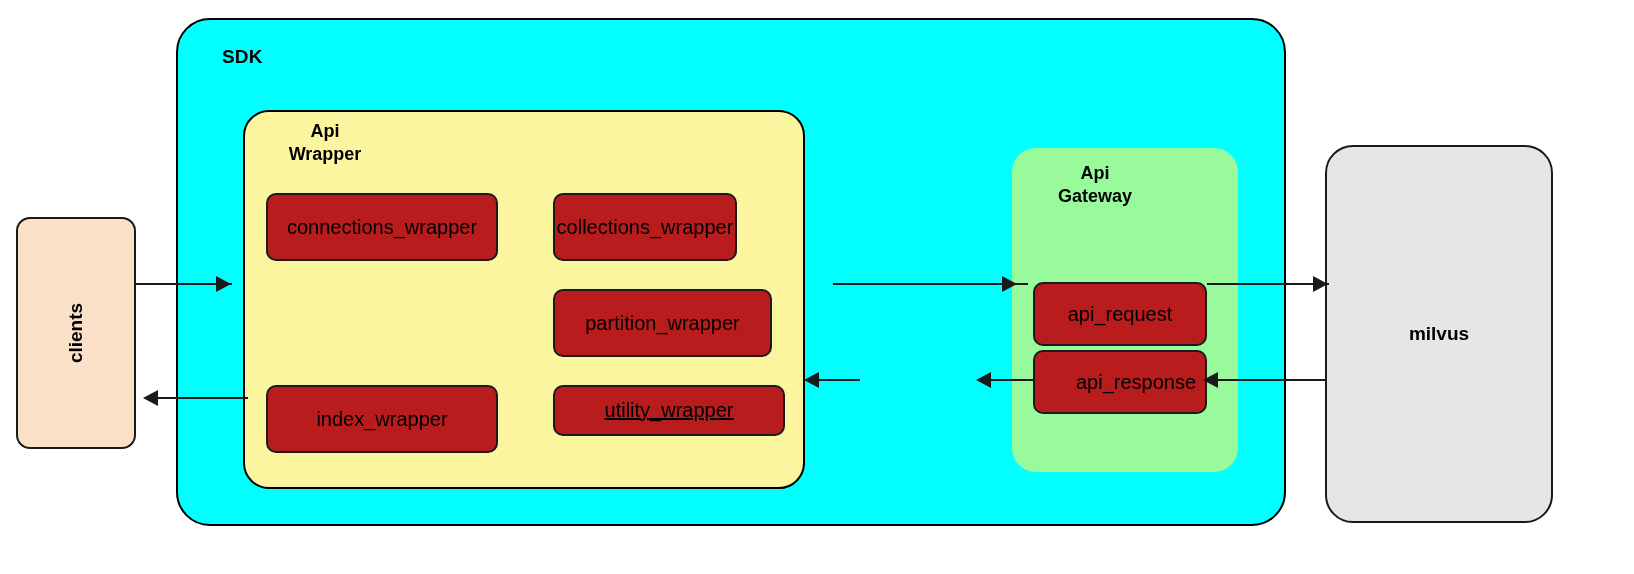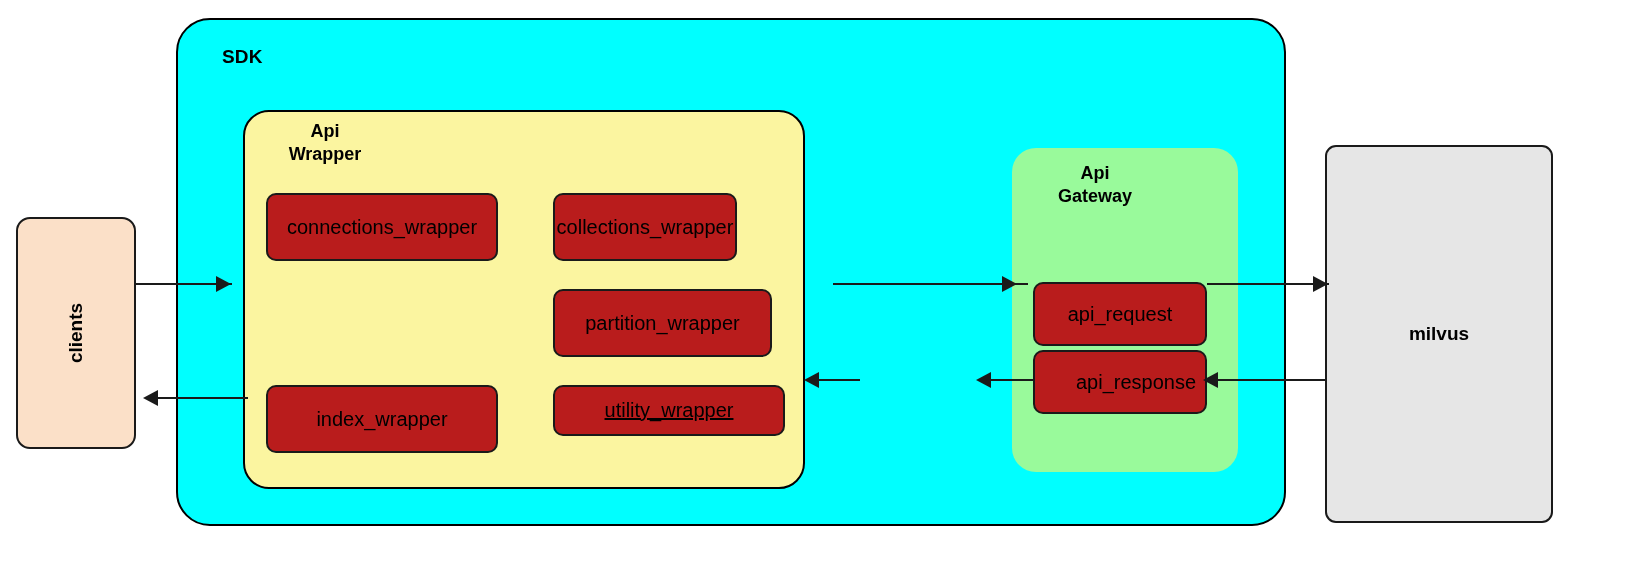--- a/index.html
+++ b/index.html
@@ -129,21 +129,21 @@
   }
 
   
   #box-milvus {
     left: 1325px;
     top: 145px;
     width: 228px;
     height: 378px;
     background: #e6e6e6;
     border: 2px solid #1a1a1a;
-    border-radius: 11px;
+    border-radius: 28px;
     font-size: 19px;
     font-weight: bold;
   }
 
   
   .edge-line {
     position: absolute;
     background: #1a1a1a;
     height: 2px;
   }

